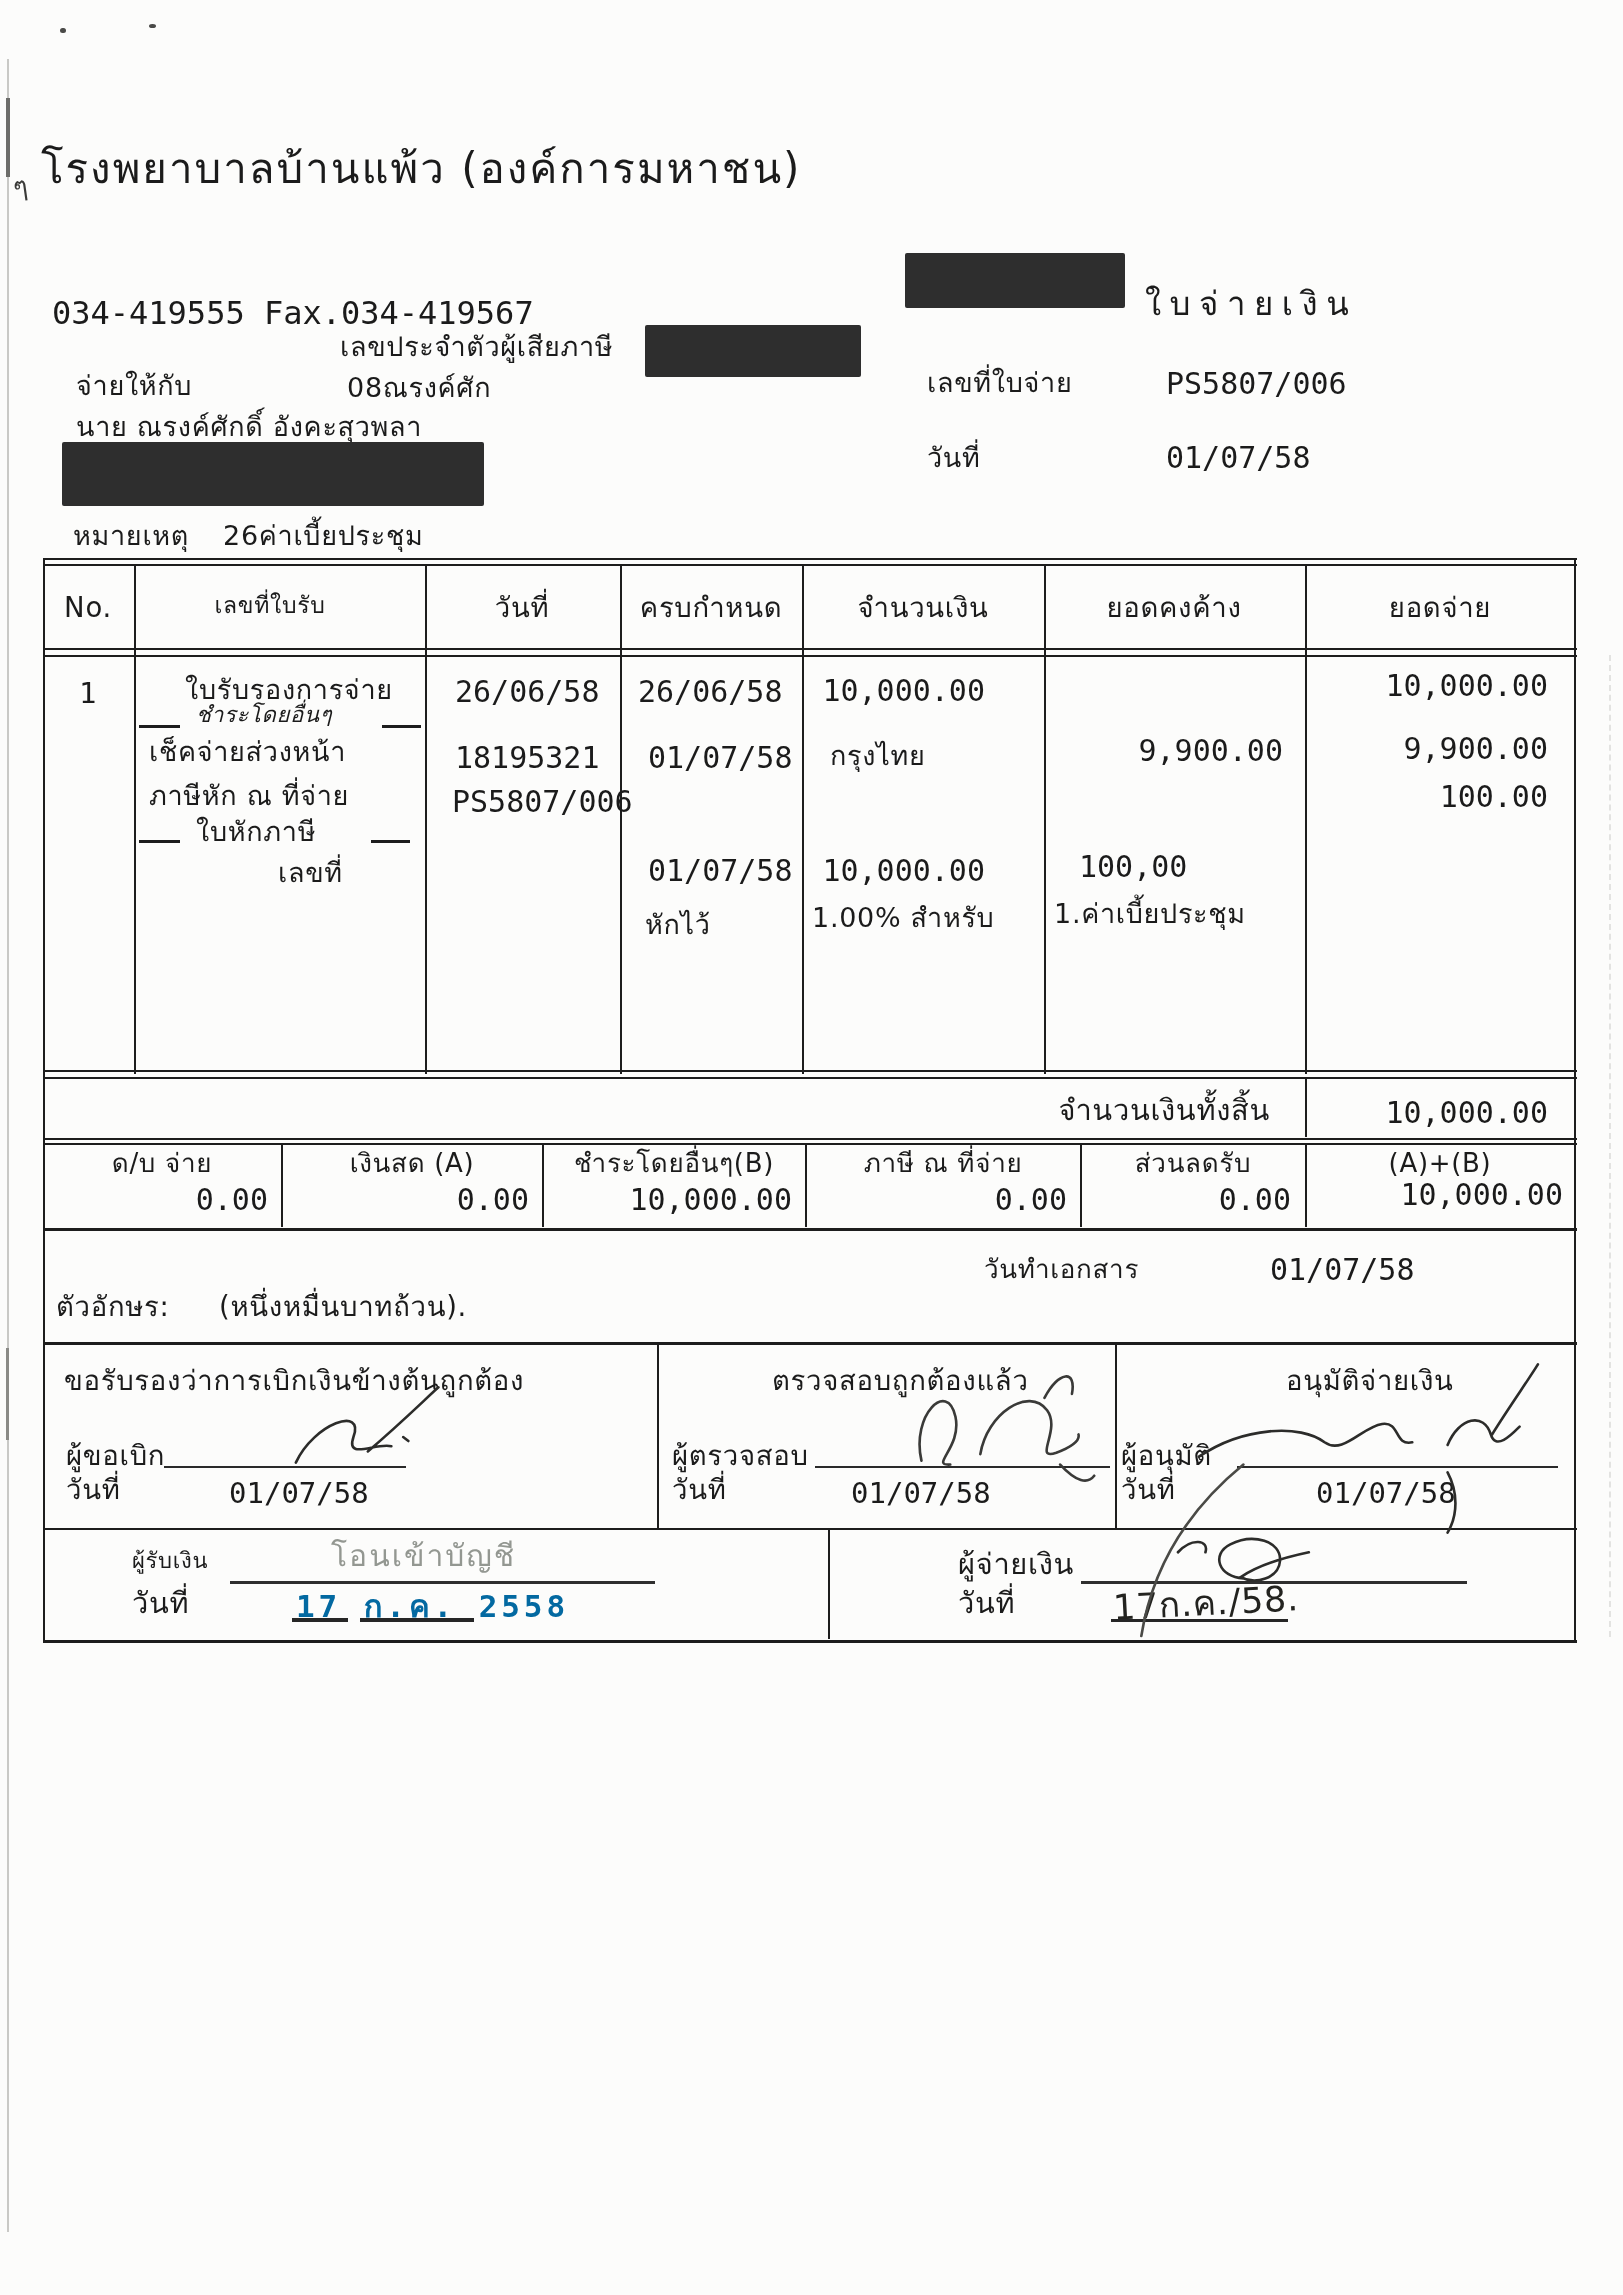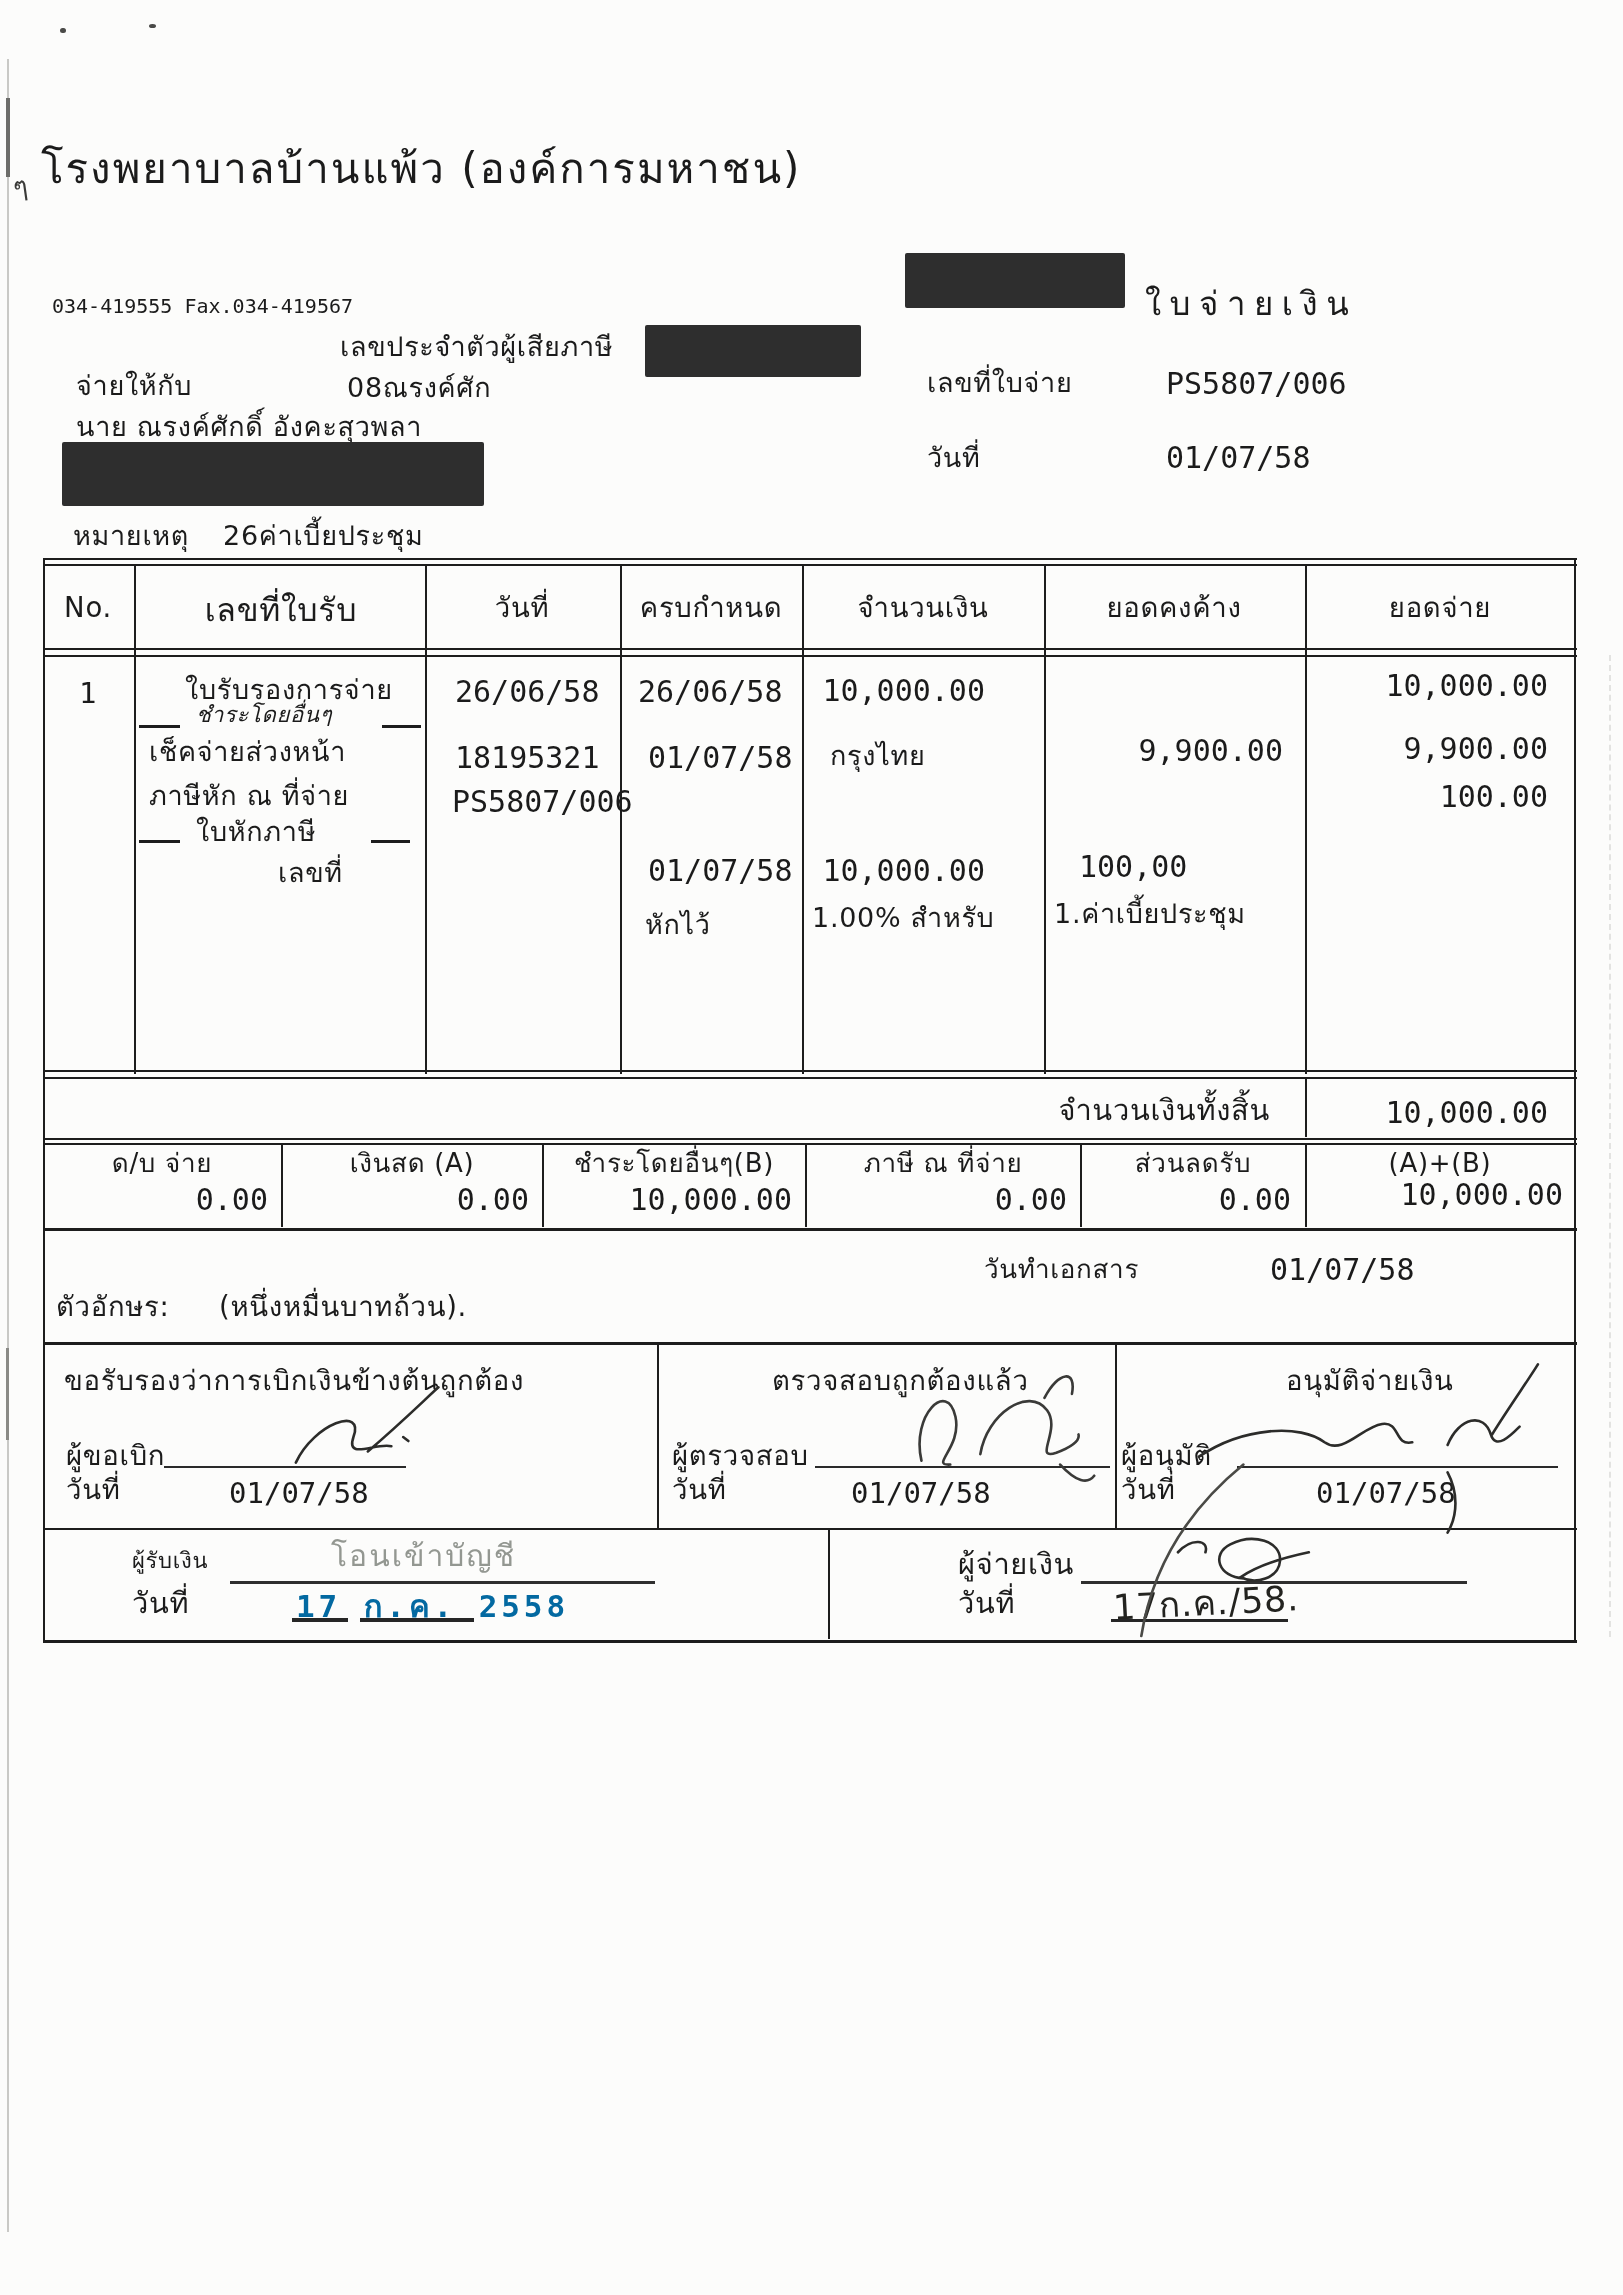--- a/index.html
+++ b/index.html
@@ -26,21 +26,21 @@
   <div class="edge" style="left:5.9px;top:98px;width:3.9px;height:79px;background:#6d6d6a;"></div>
   <div class="edge" style="left:5.9px;top:1348px;width:3.3px;height:92px;background:#8a8a86;"></div>
   <div class="speck" style="left:60px;top:27.5px;width:5.9px;height:5.9px;"></div>
   <div class="speck" style="left:149px;top:23.6px;width:7.2px;height:4.6px;"></div>
   <div class="txt" style="left:13px;top:171px;font-size:27.5px;color:#3a3a38;transform:rotate(-8deg);">ๆ</div>
 
   <div class="txt" style="left:41px;top:145px;font-size:42px;letter-spacing:2px;">โรงพยาบาลบ้านแพ้ว (องค์การมหาชน)</div>
 
   <div class="redact" style="left:905px;top:253px;width:220px;height:55px;"></div>
 
-  <div class="txt mono" style="left:52px;top:295px;font-size:20px;">034-419555 Fax.034-419567</div>
+  <div class="txt mono" style="left:52px;top:295px;font-size:32px;">034-419555 Fax.034-419567</div>
 
   <div class="txt" style="left:340px;top:331px;font-size:27px;">เลขประจำตัวผู้เสียภาษี</div>
   <div class="redact" style="left:645px;top:325px;width:216px;height:52px;"></div>
 
   <div class="txt" style="left:1145px;top:285px;font-size:33px;letter-spacing:8.5px;">ใบจ่ายเงิน</div>
 
   <div class="txt" style="left:76px;top:370px;font-size:27px;">จ่ายให้กับ</div>
   <div class="txt" style="left:347px;top:372px;font-size:27px;">08ณรงค์ศัก</div>
 
   <div class="txt" style="left:927px;top:367px;font-size:27px;">เลขที่ใบจ่าย</div>
@@ -74,21 +74,21 @@
 
   <div class="vline" style="left:134px;top:564px;width:2px;height:510px;"></div>
   <div class="vline" style="left:425px;top:564px;width:2px;height:510px;"></div>
   <div class="vline" style="left:620px;top:564px;width:2px;height:510px;"></div>
   <div class="vline" style="left:802px;top:564px;width:2px;height:510px;"></div>
   <div class="vline" style="left:1044px;top:564px;width:2px;height:510px;"></div>
   <div class="vline" style="left:1305px;top:564px;width:2px;height:510px;"></div>
   <div class="vline" style="left:1305px;top:1079px;width:2px;height:58px;"></div>
 
   <div class="txt ctr" style="left:88px;top:592px;font-size:27.5px;">No.</div>
-  <div class="txt ctr" style="left:281px;top:592px;font-size:32px;">เลขที่ใบรับ</div>
+  <div class="txt ctr" style="left:270px;top:592px;font-size:23px;">เลขที่ใบรับ</div>
   <div class="txt ctr" style="left:522px;top:592px;font-size:27.5px;">วันที่</div>
   <div class="txt ctr" style="left:711px;top:592px;font-size:27.5px;">ครบกำหนด</div>
   <div class="txt ctr" style="left:923px;top:592px;font-size:27.5px;">จำนวนเงิน</div>
   <div class="txt ctr" style="left:1174px;top:592px;font-size:27.5px;">ยอดคงค้าง</div>
   <div class="txt ctr" style="left:1440px;top:592px;font-size:27.5px;">ยอดจ่าย</div>
 
   <div class="txt mono" style="left:79px;top:677px;font-size:29px;">1</div>
   <div class="txt" style="left:185px;top:674px;font-size:27px;">ใบรับรองการจ่าย</div>
   <div class="txt mono" style="left:455px;top:675px;font-size:30px;">26/06/58</div>
   <div class="txt mono" style="left:638px;top:675px;font-size:30px;">26/06/58</div>

